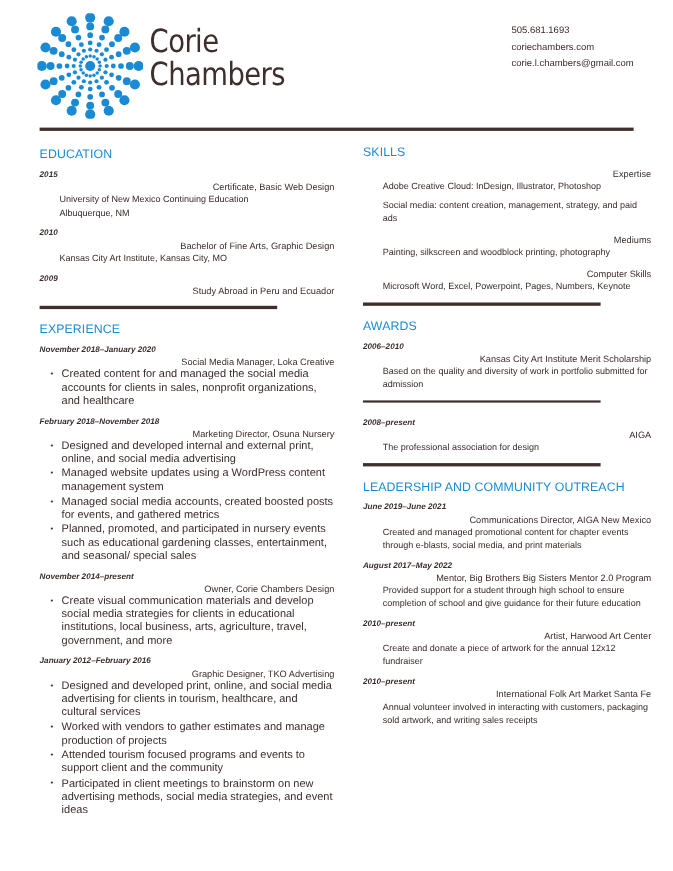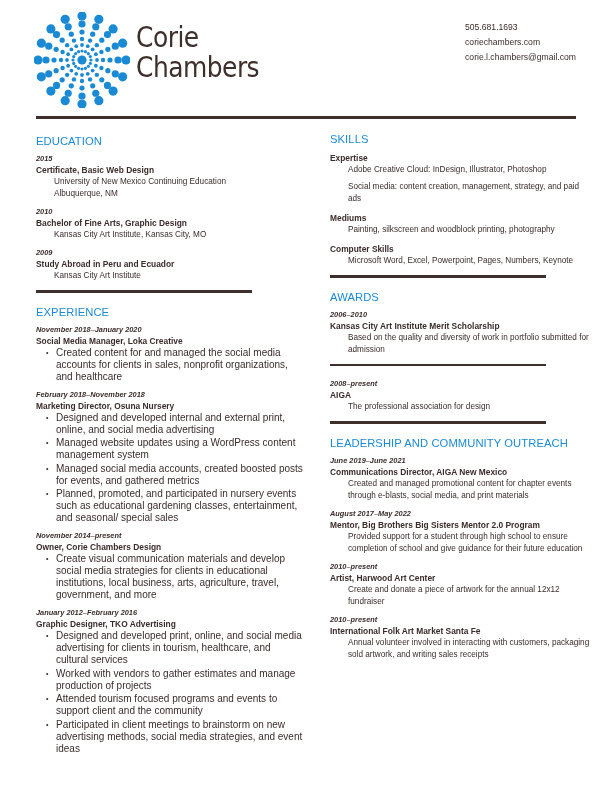--- a/index.html
+++ b/index.html
@@ -9,21 +9,21 @@
   .logo { position:absolute; left:34px; top:12px; width:96px; height:96px; }
   .name { position:absolute; left:136px; top:22px; font-family:"DejaVu Sans", sans-serif; font-size:29px; line-height:30px; color:#3e2f2c; letter-spacing:-0.6px; transform:scaleX(0.86); transform-origin:left top; }
   .contact { position:absolute; right:36px; top:20px; text-align:left; font-size:8.6px; line-height:15px; color:#3a2c2a; }
   .top-rule { position:absolute; left:36px; top:116px; width:540px; height:3px; background:#3e2f2c; }
   .col { position:absolute; }
   .col-left { left:36px; top:135px; width:268px; }
   .col-right { left:306px; top:133px; width:262px;margin-left:24px; }
   .section-title { font-size:11.2px; font-weight:normal; color:#1a8ad4; letter-spacing:0.1px; margin-bottom:6px; line-height:13px; }
   .entry { margin-bottom:7px; }
   .date { font-size:7.4px; font-style:italic; font-weight:bold; color:#3a2c2a; line-height:10px; }
-  .title { font-size:8.4px; font-weight:bold; color:#3a2c2a; line-height:12px; }
+  .title { font-size:8.4px; font-weight:normal; color:#3a2c2a; line-height:12px;text-align:right; }
   .sub { font-size:8.2px; color:#3a2c2a; padding-left:18px; line-height:12px; }
   .sub.gap { margin-top:5px; }
   ul.bullets { list-style:none; padding-left:10px; }
   ul.bullets li { position:relative; font-size:10px; line-height:12px; padding-left:10px; margin-bottom:1.5px; color:#3a2c2a; }
   ul.bullets li::before { content:"•"; position:absolute; left:0; top:0; font-size:7px; }
   .rule { height:2.5px; background:#3e2f2c; margin:8px 0 13px 0; }
   .rule-left { width:216px; }
   .rule-right { width:216px; }
 </style>
 </head>
@@ -155,21 +155,20 @@
         <div class="sub">Albuquerque, NM</div>
       </div>
       <div class="entry">
         <div class="date">2010</div>
         <div class="title">Bachelor of Fine Arts, Graphic Design</div>
         <div class="sub">Kansas City Art Institute, Kansas City, MO</div>
       </div>
       <div class="entry">
         <div class="date">2009</div>
         <div class="title">Study Abroad in Peru and Ecuador</div>
-        <div class="sub">Kansas City Art Institute</div>
       </div>
     </section>
 
     <div class="rule rule-left"></div>
 
     <section>
       <div class="section-title">EXPERIENCE</div>
 
       <div class="entry">
         <div class="date">November 2018–January 2020</div>

